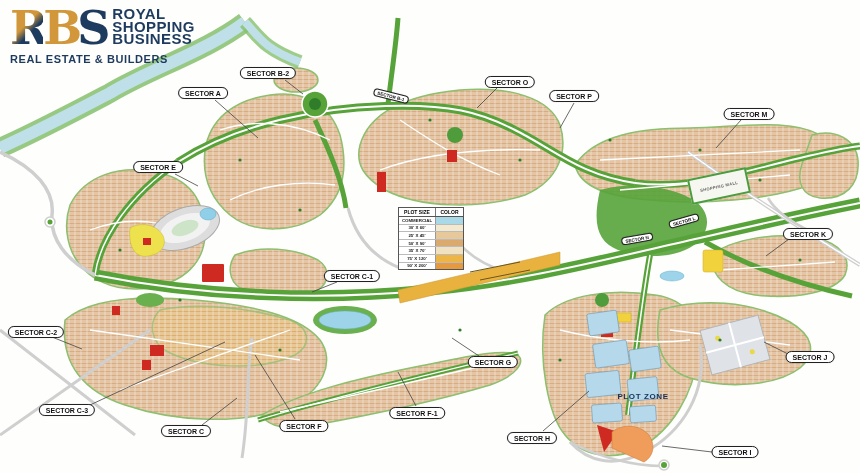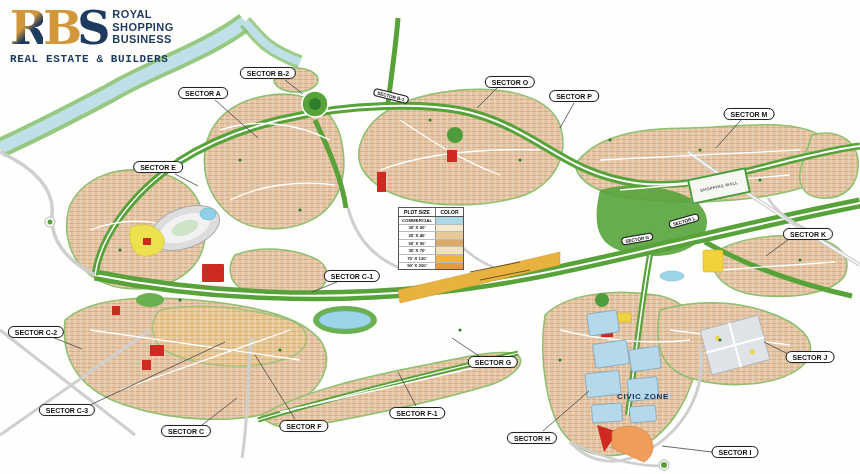--- a/index.html
+++ b/index.html
@@ -10,22 +10,22 @@
   
   .logo{position:absolute;left:10px;top:4px;z-index:30;}
   .logo-top{display:flex;align-items:flex-start;}
   .monogram{font-family:"DejaVu Serif",serif;font-weight:bold;font-size:46px;line-height:48px;
             letter-spacing:-5px;}
   .monogram .m1{background:linear-gradient(135deg,#d2973a 45%,#1d3a5f 60%);
                 -webkit-background-clip:text;background-clip:text;color:transparent;}
   .monogram .m2{color:#d2973a;}
   .monogram .m3{color:#1d3a5f;}
   .logo-lines{margin-left:7px;margin-top:4px;color:#1d3a5f;font-weight:bold;
-              font-size:11px;line-height:12.5px;letter-spacing:.4px;}
-  .tagline{color:#1d3a5f;font-weight:bold;font-size:11px;letter-spacing:.6px;margin-top:1px;font-family:Liberation Mono, monospace;}
+              font-size:15px;line-height:12.5px;letter-spacing:.4px;}
+  .tagline{color:#1d3a5f;font-weight:bold;font-size:11px;letter-spacing:.6px;margin-top:1px;}
 
   
   .legend{position:absolute;left:398px;top:207px;width:64px;background:#fff;
           border:1px solid #555;z-index:25;font-size:4.4px;}
   .legend-head{display:flex;border-bottom:1px solid #555;font-weight:bold;font-size:5px;}
   .legend-head span{padding:1px 0;text-align:center;}
   .lh-plot{width:36px;border-right:1px solid #777;}
   .lh-color{flex:1;}
   .lrow{display:flex;align-items:stretch;height:6.6px;border-bottom:.5px solid #bbb;}
   .lrow:last-child{border-bottom:none;}
@@ -292,18 +292,18 @@
 <div class="pill" style="left:67px;top:410px">SECTOR C-3</div>
 <div class="pill" style="left:417px;top:413px">SECTOR F-1</div>
 <div class="pill" style="left:186px;top:431px">SECTOR C</div>
 <div class="pill" style="left:304px;top:426px">SECTOR F</div>
 <div class="pill" style="left:532px;top:438px">SECTOR H</div>
 <div class="pill" style="left:735px;top:452px">SECTOR I</div>
 <div class="pill pill-sm" style="left:391px;top:96px;transform:translate(-50%,-50%) rotate(14deg)">SECTOR B-1</div>
 <div class="pill pill-sm" style="left:684px;top:221px;transform:translate(-50%,-50%) rotate(-16deg)">SECTOR L</div>
 <div class="pill pill-sm" style="left:637px;top:239px;transform:translate(-50%,-50%) rotate(-10deg)">SECTOR N</div>
 
-<div class="zone-text" style="left:643px;top:396px">CIVIC ZONE</div>
+<div class="zone-text" style="left:643px;top:396px">PLOT ZONE</div>
 <div class="mall-box">
   <span>SHOPPING MALL</span>
 </div>
 
 </div>
 
 </body></html>

